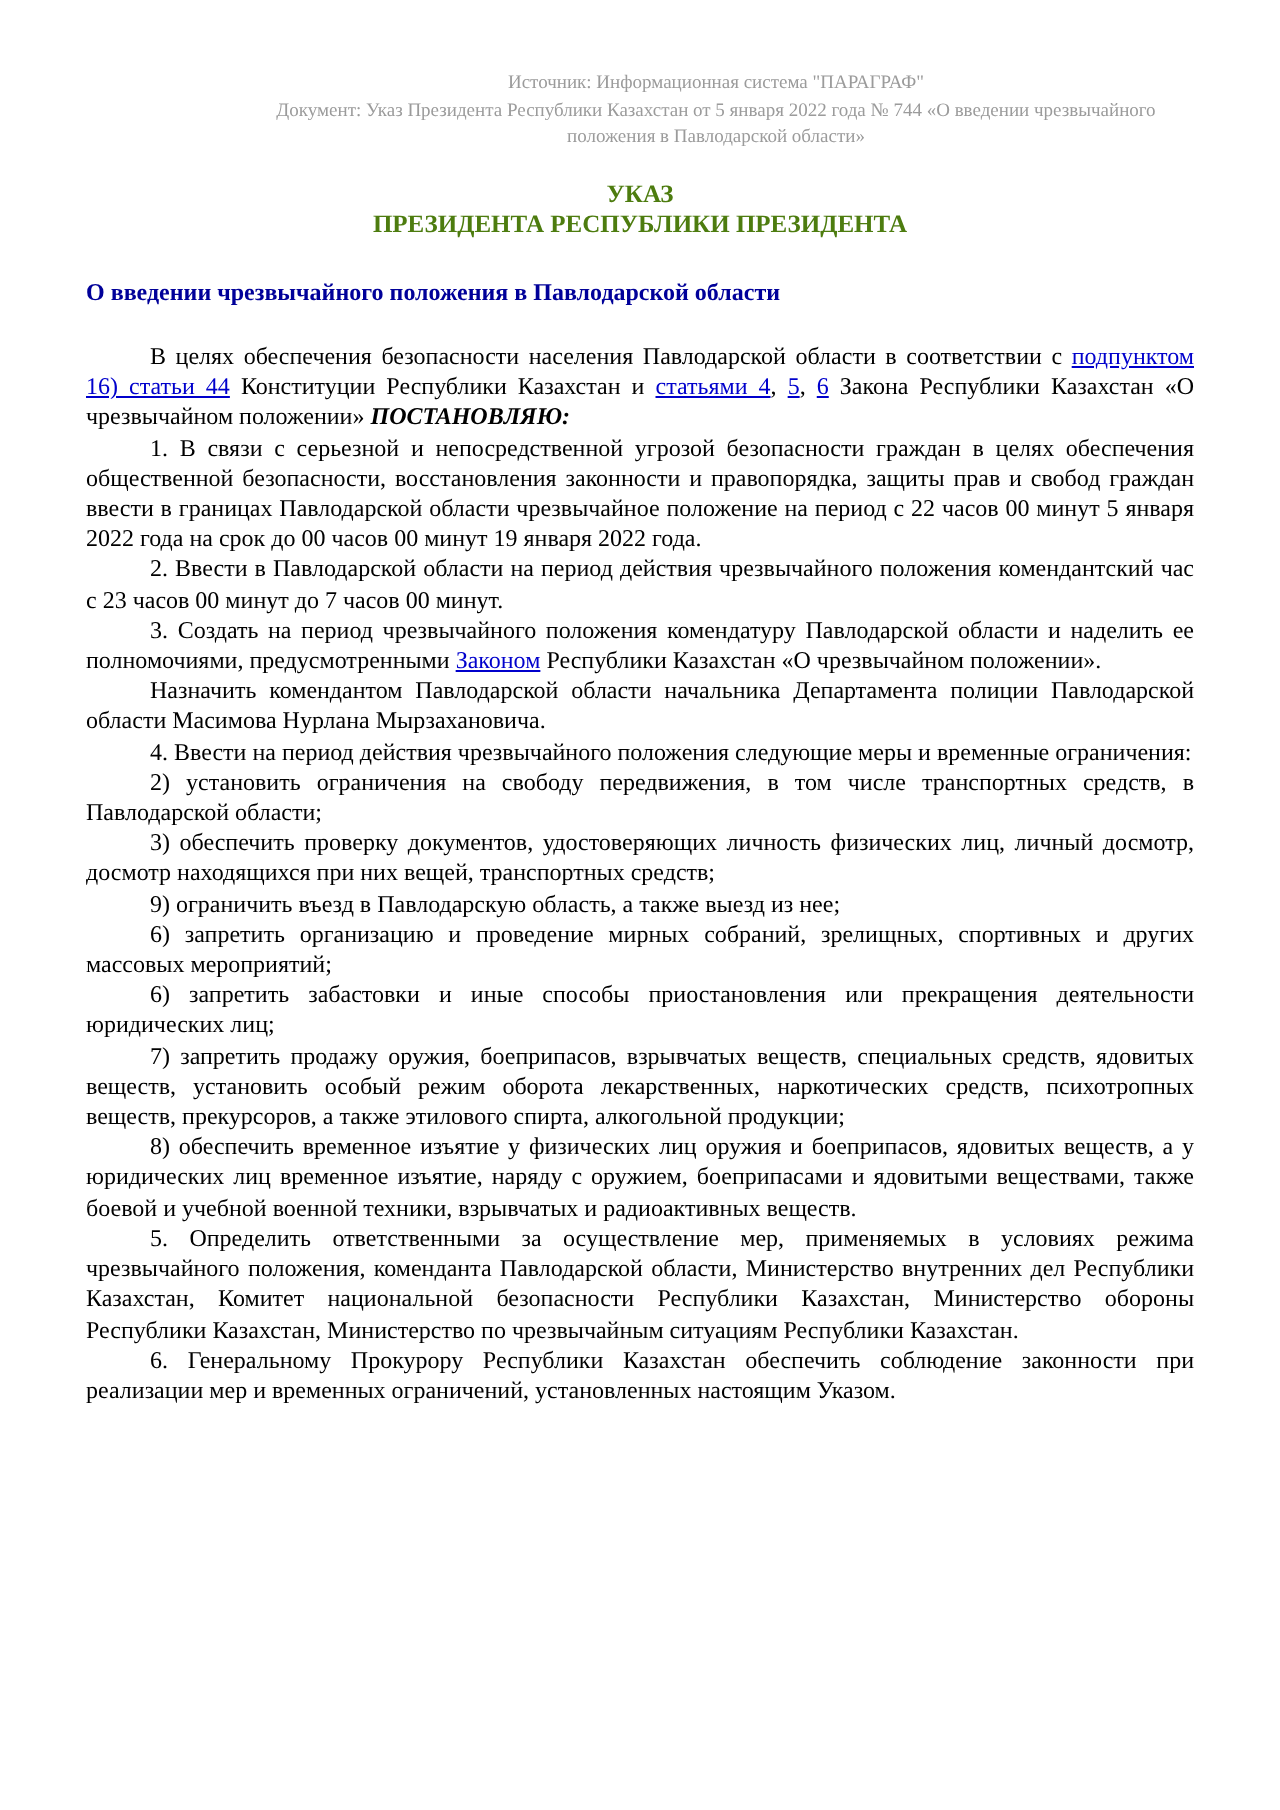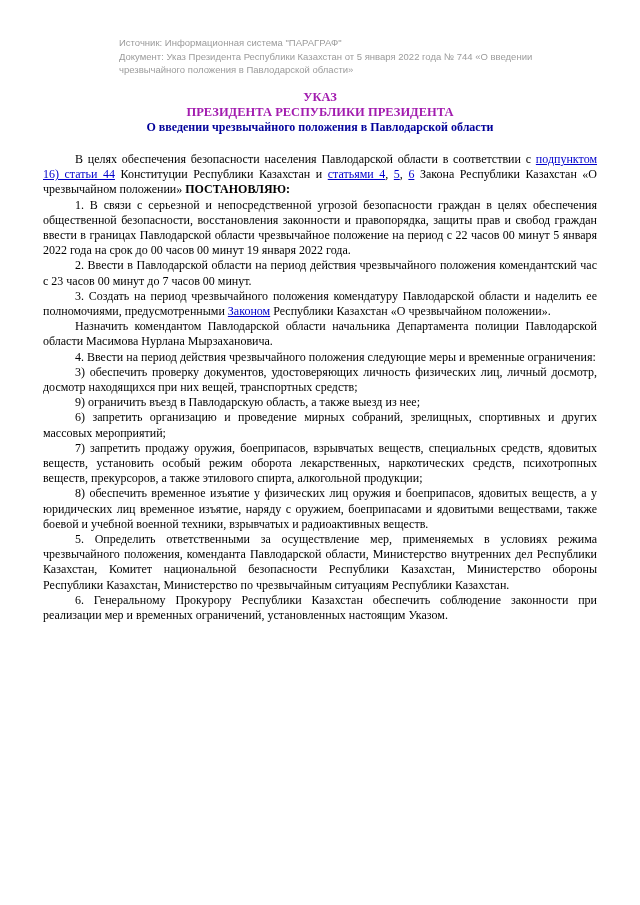--- a/index.html
+++ b/index.html
@@ -16,40 +16,39 @@
   }
   .page {
     box-sizing: border-box;
     width: 640px;
     min-height: 905px;
     padding: 36px 43px 40px 43px;
   }
   .doc-meta {
     margin-left: auto;
     max-width: 478px;
-    text-align: left;
-    font-family: Liberation Sans, sans-serif;
+    text-align: center;
+    font-family: Liberation Serif, serif;
     font-size: 9.5px;
     line-height: 13px;
     color: #9b9b9b;
   }
   .doc-meta > div {
     margin-bottom: 1px;
   }
   .doc-title {
     margin-top: 14px;
     text-align: center;
     font-weight: bold;
     font-size: 12.5px;
     line-height: 15px;
-    color: #a21caf;
+    color: #4d7c0f;
   }
   .doc-subject {
-    margin-top: 0;
-    text-align: center;
+    margin-top: 19px;
     font-weight: bold;
     font-size: 12px;
     line-height: 15px;
     color: #000099;
   }
   .doc-body {
     margin-top: 17px;
     font-size: 12px;
     line-height: 15.2px;
     text-align: justify;
@@ -58,20 +57,21 @@
     margin: 0;
     text-indent: 32px;
   }
   .doc-link {
     color: #0000cc;
     text-decoration: underline;
     cursor: pointer;
   }
   b.resolve {
     font-weight: bold;
+    font-style: italic;
   }
 </style>
 </head>
 <body>
 
 <div class="page">
 
   <div class="doc-meta">
     <div>Источник: Информационная система "ПАРАГРАФ"</div>
     <div>Документ: Указ Президента Республики Казахстан от 5 января 2022 года № 744 «О введении чрезвычайного положения в Павлодарской области»</div>
@@ -92,27 +92,29 @@
 
     <p class="para">2. Ввести в Павлодарской области на период действия чрезвычайного положения комендантский час с 23 часов 00 минут до 7 часов 00 минут.</p>
 
     <p class="para"><span>3. Создать на период чрезвычайного положения комендатуру Павлодарской области и наделить ее полномочиями, предусмотренными </span><a href="#" class="doc-link">Законом</a><span> Республики Казахстан «О чрезвычайном положении».</span></p>
 
     <p class="para">Назначить комендантом Павлодарской области начальника Департамента полиции Павлодарской области Масимова Нурлана Мырзахановича.</p>
 
     <p class="para">4. Ввести на период действия чрезвычайного положения следующие меры и временные ограничения:</p>
 
 
+    <p class="para">2) установить ограничения на свободу передвижения, в том числе транспортных средств, в Павлодарской области;</p>
 
     <p class="para">3) обеспечить проверку документов, удостоверяющих личность физических лиц, личный досмотр, досмотр находящихся при них вещей, транспортных средств;</p>
 
     <p class="para">9) ограничить въезд в Павлодарскую область, а также выезд из нее;</p>
 
     <p class="para">6) запретить организацию и проведение мирных собраний, зрелищных, спортивных и других массовых мероприятий;</p>
 
+    <p class="para">6) запретить забастовки и иные способы приостановления или прекращения деятельности юридических лиц;</p>
 
     <p class="para">7) запретить продажу оружия, боеприпасов, взрывчатых веществ, специальных средств, ядовитых веществ, установить особый режим оборота лекарственных, наркотических средств, психотропных веществ, прекурсоров, а также этилового спирта, алкогольной продукции;</p>
 
     <p class="para">8) обеспечить временное изъятие у физических лиц оружия и боеприпасов, ядовитых веществ, а у юридических лиц временное изъятие, наряду с оружием, боеприпасами и ядовитыми веществами, также боевой и учебной военной техники, взрывчатых и радиоактивных веществ.</p>
 
     <p class="para">5. Определить ответственными за осуществление мер, применяемых в условиях режима чрезвычайного положения, коменданта Павлодарской области, Министерство внутренних дел Республики Казахстан, Комитет национальной безопасности Республики Казахстан, Министерство обороны Республики Казахстан, Министерство по чрезвычайным ситуациям Республики Казахстан.</p>
 
     <p class="para">6. Генеральному Прокурору Республики Казахстан обеспечить соблюдение законности при реализации мер и временных ограничений, установленных настоящим Указом.</p>
 
   </div>

